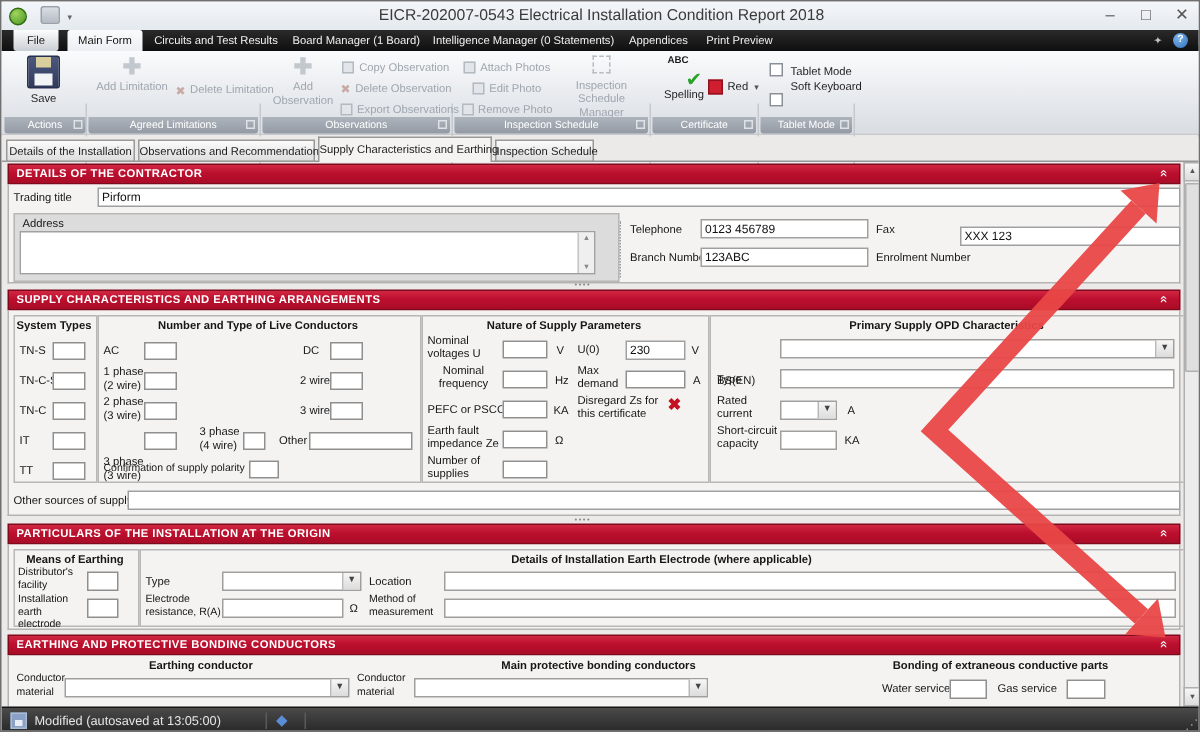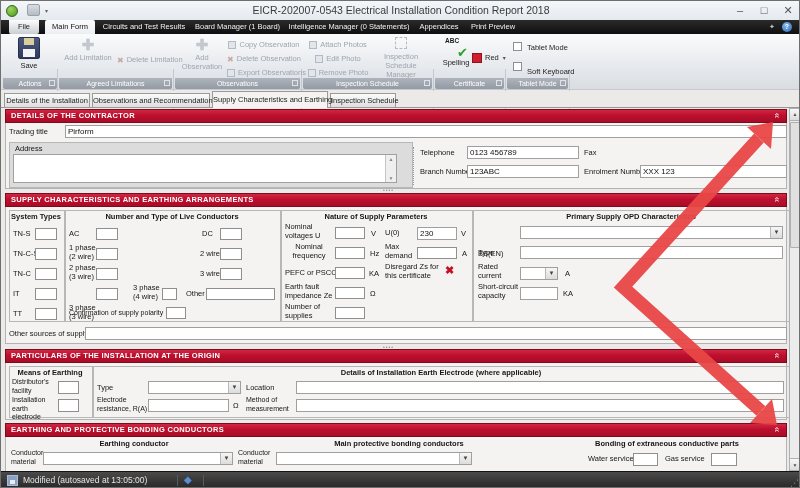--- a/index.html
+++ b/index.html
@@ -174,21 +174,21 @@
     <span style="font-size:6px;color:#555;margin-left:2px;">▾</span>
   </div>
   <div class="gstrip" style="left:434px;width:69px;">
     <span>Certificate</span>
     <span class="launch"></span>
   </div>
 
   <div class="cbx" style="left:512px;top:41px;"></div>
   <div class="cblbl" style="left:526px;top:42px;">Tablet Mode</div>
   <div class="cbx" style="left:512px;top:61px;"></div>
-  <div class="cblbl" style="left:526px;top:66px;">Soft Keyboard</div>
+  <div class="cblbl" style="left:526px;top:52px;">Soft Keyboard</div>
   <div class="gstrip" style="left:506px;width:61px;">
     <span>Tablet Mode</span>
     <span class="launch"></span>
   </div>
 
   <div class="tabrow"></div>
   <div class="dtab" style="left:3px;width:86px;">Details of the Installation</div>
   <div class="dtab" style="left:91px;width:118px;">Observations and Recommendations</div>
   <div class="dtab act" style="left:211px;width:116px;">Supply Characteristics and Earthing</div>
   <div class="dtab" style="left:329px;width:66px;">Inspection Schedule</div>
@@ -210,21 +210,21 @@
     <div style="position:absolute;bottom:0;width:100%;font-size:5px;color:#888;text-align:center;line-height:8px;">▼</div>
   </div>
   <div class="vdots" style="left:412px;top:146px;height:38px;"></div>
 
   <div class="lbl" style="left:419px;top:148px;">Telephone</div>
   <input class="inp" style="left: 466px; top: 145px; width: 112px;" value="0123 456789">
   <div class="lbl" style="left:583px;top:148px;">Fax</div>
   <div class="lbl" style="left:419px;top:167px;">Branch Number</div>
   <input class="inp" style="left: 466px; top: 164px; width: 112px;" value="123ABC">
   <div class="lbl" style="left:583px;top:167px;">Enrolment Number</div>
-  <input class="inp" style="left: 639px; top: 164px; width: 147px;" value="XXX 123">
+  <input class="inp" style="left: 639px; top: 150px; width: 147px;" value="XXX 123">
 
   <div class="grip" style="left:382px;top:187px;">••••</div>
 
   <div class="sechdr" style="top:192px;">
     <span>SUPPLY CHARACTERISTICS AND EARTHING ARRANGEMENTS</span>
   </div>
   <div class="chev" style="left:769px;top:193px;">«</div>
   <div class="panel" style="top:206px;height:137px;"></div>
 
   <div class="grp" style="left:8px;top:209px;width:54px;height:110px;"></div>

